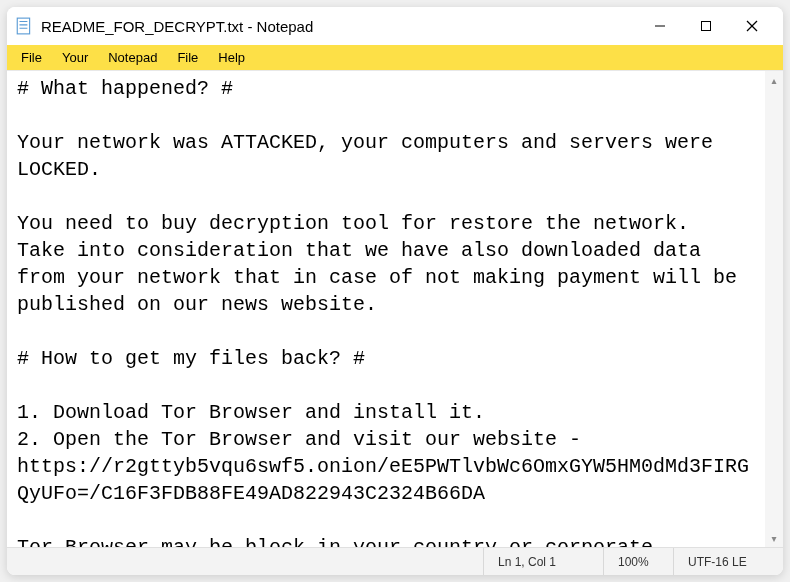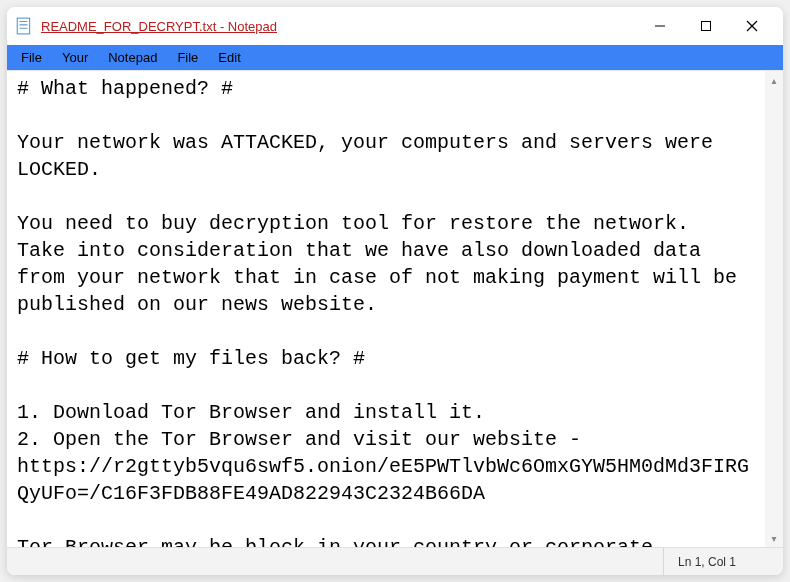--- a/index.html
+++ b/index.html
@@ -35,24 +35,23 @@
     }
     .title-icon {
       width: 18px;
       height: 18px;
       margin-right: 8px;
       display: flex;
       align-items: center;
       justify-content: center;
     }
     .title-text {
-      font-size: 13px;
-      color: #b91c1c;
-      flex: 1;
-      text-decoration: underline;
+      font-size: 15px;
+      color: #000000;
+      flex: 1;
     }
     .window-controls {
       display: flex;
       gap: 0;
     }
     .window-btn {
       width: 46px;
       height: 32px;
       display: flex;
       align-items: center;
@@ -61,21 +60,21 @@
     }
     .window-btn svg {
       width: 12px;
       height: 12px;
     }
     .menu-bar {
       height: 26px;
       display: flex;
       align-items: center;
       padding: 0 4px;
-      background: #3b82f6;
+      background: #fde047;
       border-bottom: 1px solid #e8e8e8;
     }
     .menu-item {
       padding: 2px 10px;
       font-size: 13px;
       color: #000;
       cursor: pointer;
     }
     .content-area {
       flex: 1;
@@ -172,21 +171,21 @@
           </svg>
       </div>
     </div>
   </div>
 
   <div class="menu-bar">
     <span class="menu-item">File</span>
     <span class="menu-item">Your</span>
     <span class="menu-item">Notepad</span>
     <span class="menu-item">File</span>
-    <span class="menu-item">Edit</span>
+    <span class="menu-item">Help</span>
   </div>
 
   <div class="content-area">
     <div class="text-content"># What happened? #
 
 Your network was ATTACKED, your computers and servers were LOCKED.
 
 You need to buy decryption tool for restore the network.
 Take into consideration that we have also downloaded data from your network that in case of not making payment will be published on our news website.
 
@@ -198,15 +197,17 @@
 Tor Browser may be block in your country or corporate network. Try to use Tor over VPN!</div>
     <div class="scrollbar">
       <div class="scroll-arrow top">▴</div>
       <div class="scroll-arrow bottom">▾</div>
     </div>
   </div>
 
   <div class="status-bar">
     <div class="status-spacer"></div>
     <div class="status-cell" style="min-width:120px">Ln 1, Col 1</div>
+    <div class="status-cell" style="min-width:70px">100%</div>
+    <div class="status-cell" style="min-width:110px">UTF-16 LE</div>
   </div>
 
 </div>
 
 </body></html>

